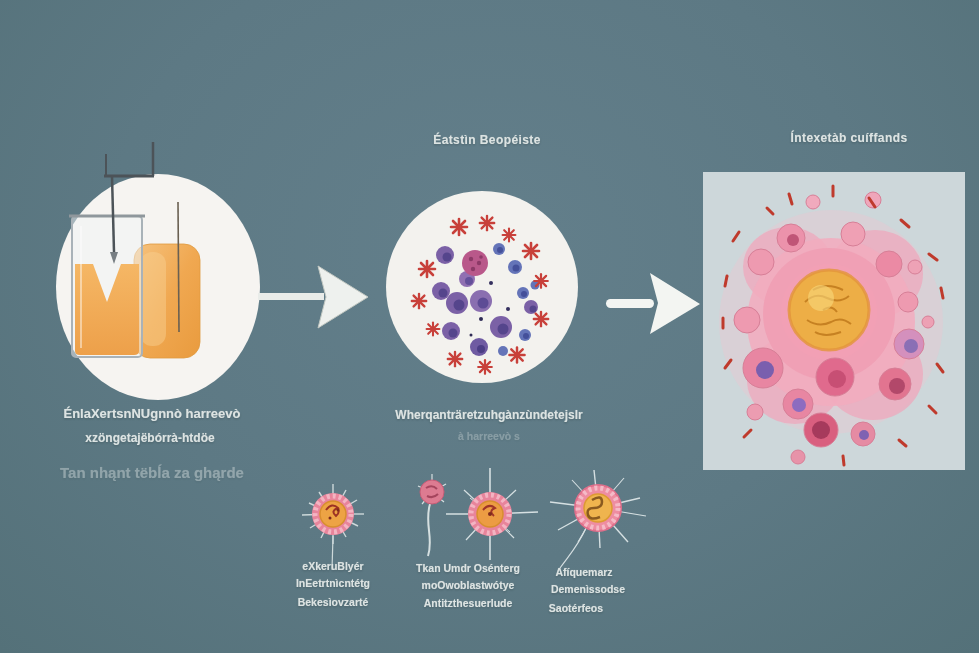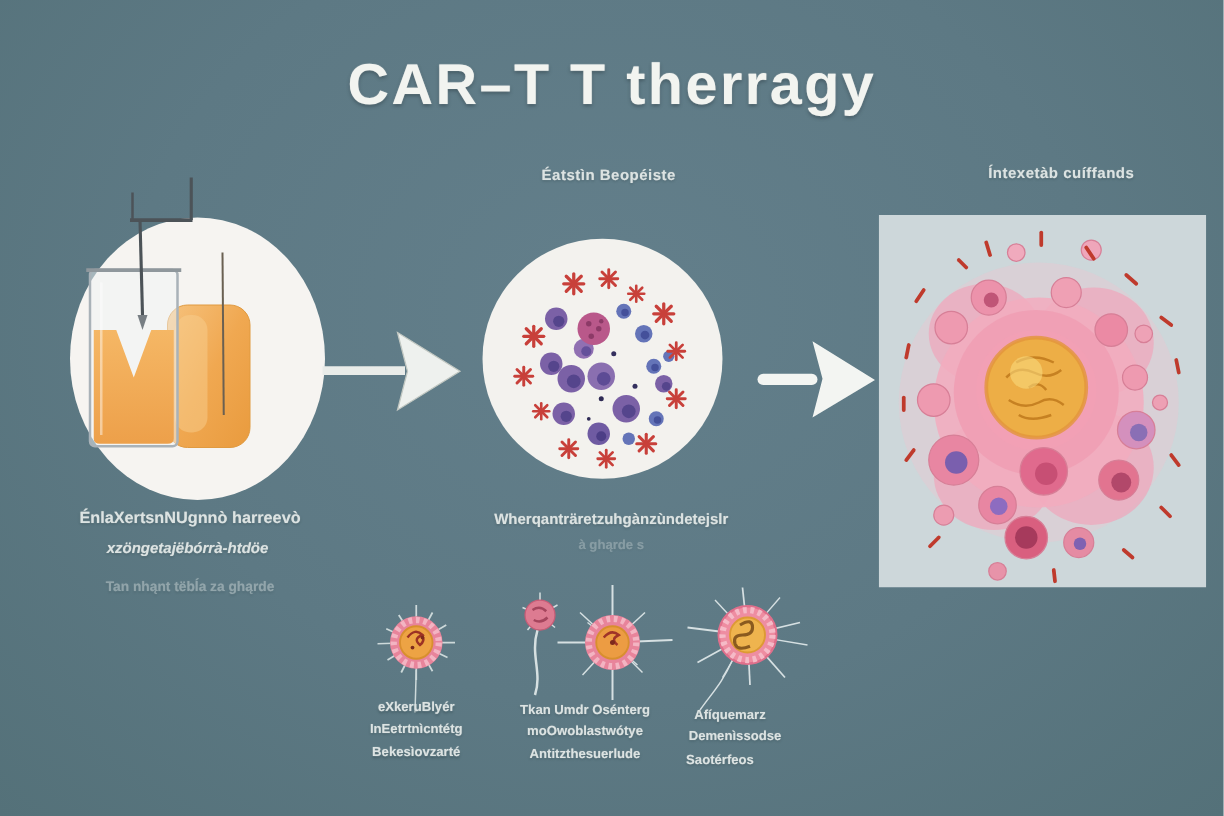--- a/index.html
+++ b/index.html
@@ -9,31 +9,30 @@
   .abs{position:absolute;}
   .title{left:0;right:0;top:40px;text-align:center;
     font-size:46px;font-weight:bold;letter-spacing:2px;color:#f2f4f0;
     text-shadow:0 2px 3px rgba(35,52,58,.45), 0 0 1px rgba(255,255,255,.6);
     filter:blur(.2px);}
   .fuzzy{color:#dce3e2;font-weight:bold;
     text-shadow:0 0 1px rgba(225,235,235,.55), 0 1px 2px rgba(28,44,50,.4);
     filter:blur(.38px);white-space:nowrap;}
   .toplabel{font-size:12px;letter-spacing:.4px;transform:translateX(-50%);}
   .capline{transform:translateX(-50%);text-align:center;}
-  .c13{font-size:13px;} .c12{font-size:12px;} .c11{font-size:11px;} .c10{font-size:10.5px;}
+  .c13{font-size:13px;} .c12{font-size:12px;} .c11{font-size:15px;} .c10{font-size:10.5px;}
   .faint{opacity:.42;}
   .vfaint{opacity:.32;}
   svg{display:block;}
 </style>
 </head>
 <body>
 
 <div id="canvas">
 
-  <div class="abs title">CAR–T T therragy</div>
 
   <div class="abs fuzzy toplabel" style="left:487px;top:133px;">Éatstìn Beopéiste</div>
   <div class="abs fuzzy toplabel" style="left:849px;top:131px;">Íntexetàb cuíffands</div>
 
   <svg class="abs" style="left:50px;top:140px;" width="220" height="270" viewBox="0 0 220 270">
     <defs>
       <linearGradient id="bagGrad" x1="0" y1="0" x2="1" y2="1">
         <stop offset="0" stop-color="#f6c27d"></stop>
           <stop offset=".5" stop-color="#f0a851"></stop>
           <stop offset="1" stop-color="#e99b3e"></stop>
@@ -280,27 +279,27 @@
     </g>
     <circle cx="78" cy="58" r="23" fill="#ee8da1"></circle>
     <circle cx="78" cy="58" r="23" fill="none" stroke="#df6f8b" stroke-width="2"></circle>
     <circle cx="78" cy="58" r="20" fill="none" stroke="#f5bac7" stroke-width="5" stroke-dasharray="3 3"></circle>
     <circle cx="78" cy="58" r="14" fill="#efb44e" stroke="#dd9a33" stroke-width="1.5"></circle>
     <path d="M72 50 q10 -6 10 2 q0 6 -8 6 q-8 0 -6 7 q2 6 12 2" stroke="#8a5a1f" stroke-width="2.5" fill="none"></path>
   </svg>
 
   <div>
     <div class="abs fuzzy capline c13" style="left:152px;top:406px;">ÉnlaXertsnNUgnnò harreevò</div>
-    <div class="abs fuzzy capline c12" style="left:150px;top:431px;font-style:italic;">xzöngetajëbórrà-htdöe</div>
+    <div class="abs fuzzy capline c12" style="left:150px;top:431px;">xzöngetajëbórrà-htdöe</div>
     <div class="abs fuzzy capline c11 faint" style="left:152px;top:464px;">Tan nhąnt tëbĺa za ghąrde</div>
   </div>
 
   <div>
     <div class="abs fuzzy capline c12" style="left:489px;top:408px;text-align:center;">Wherqanträretzuhgànzùndetejslr</div>
-    <div class="abs fuzzy capline c10 vfaint" style="left:489px;top:430px;">à ghąrde s</div>
+    <div class="abs fuzzy capline c10 vfaint" style="left:489px;top:430px;">à harreevò s</div>
   </div>
 
   <div>
     <div class="abs fuzzy capline c10" style="left:333px;top:560px;">eXkeruBlyér</div>
     <div class="abs fuzzy capline c10" style="left:333px;top:577px;">InEetrtnìcntétg</div>
     <div class="abs fuzzy capline c10" style="left:333px;top:596px;">Bekesìovzarté</div>
   </div>
 
   <div>
     <div class="abs fuzzy capline c10" style="left:468px;top:562px;">Tkan Umdr Osénterg</div>

